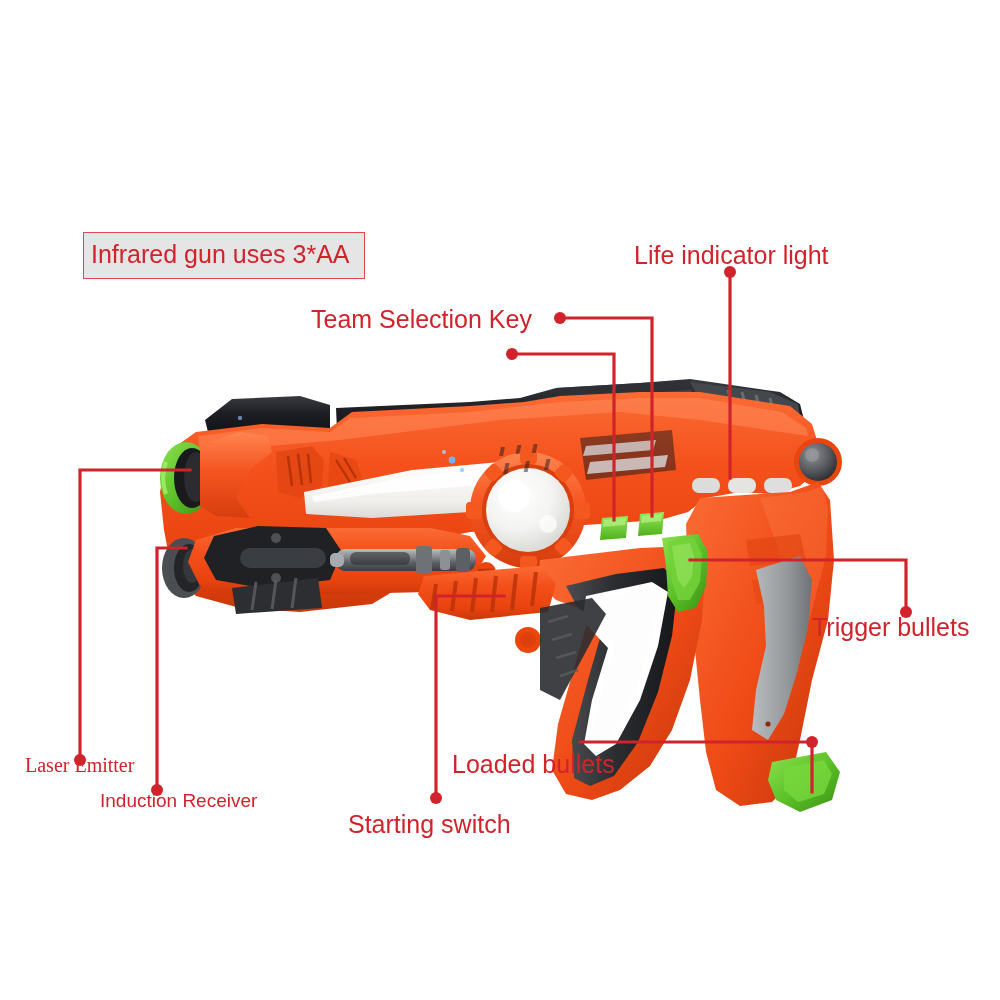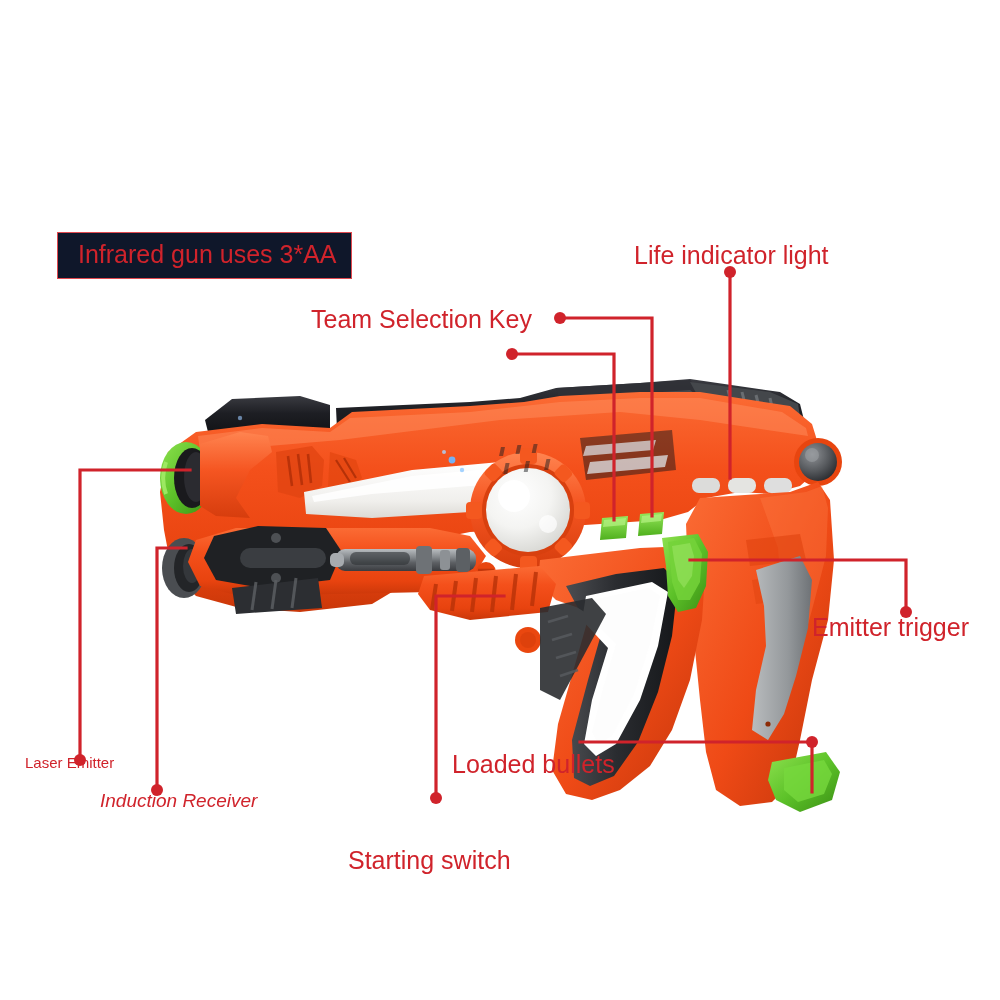--- a/index.html
+++ b/index.html
@@ -25,26 +25,27 @@
   }
   
   .label {
     position: absolute;
     color: #d0232b;
     font-family: "Liberation Sans", sans-serif;
     white-space: nowrap;
     line-height: 1;
   }
   .label.sz-lg { font-size: 25px; }
-  .label.sz-md { font-size: 15px; }
-  .label.sz-sm { font-size: 19px; font-style: italic; }
+  .label.sz-md { font-size: 20px; font-family: Liberation Serif, serif; }
+  .label.sz-sm { font-size: 19px; }
   .boxed {
     border: 1.5px solid #e0494f;
-    padding: 9px 14px 11px 20px;
-    background: #0f172a;
+    padding: 9px 14px 11px 7px;
+    background: #e5e5e5;
+    margin-left: 26px;
   }
 </style>
 </head>
 <body>
 
 <div id="stage">
 
   <svg class="layer" viewBox="0 0 1000 1000">
     <defs>
       <linearGradient id="orangeMain" x1="0" y1="0" x2="0" y2="1">
@@ -373,23 +374,23 @@
     </g>
   </svg>
 
   <div class="label sz-lg boxed" style="left:57px; top:232px;">Infrared gun uses 3*AA</div>
 
   <div class="label sz-lg" style="left:311px; top:307px;">Team Selection Key</div>
 
   <div class="label sz-lg" style="left:634px; top:243px;">Life indicator light</div>
 
 
-  <div class="label sz-lg" style="left:812px; top:615px;">Emitter trigger</div>
+  <div class="label sz-lg" style="left:812px; top:615px;">Trigger bullets</div>
 
   <div class="label sz-md" style="left:25px; top:755px;">Laser Emitter</div>
 
   <div class="label sz-sm" style="left:100px; top:791px;">Induction Receiver</div>
 
-  <div class="label sz-lg" style="left:348px; top:812px;margin-top:36px;">Starting switch</div>
+  <div class="label sz-lg" style="left:348px; top:812px;">Starting switch</div>
 
   <div class="label sz-lg" style="left:452px; top:752px;text-align:right;">Loaded bullets</div>
 
 </div>
 
 </body></html>

